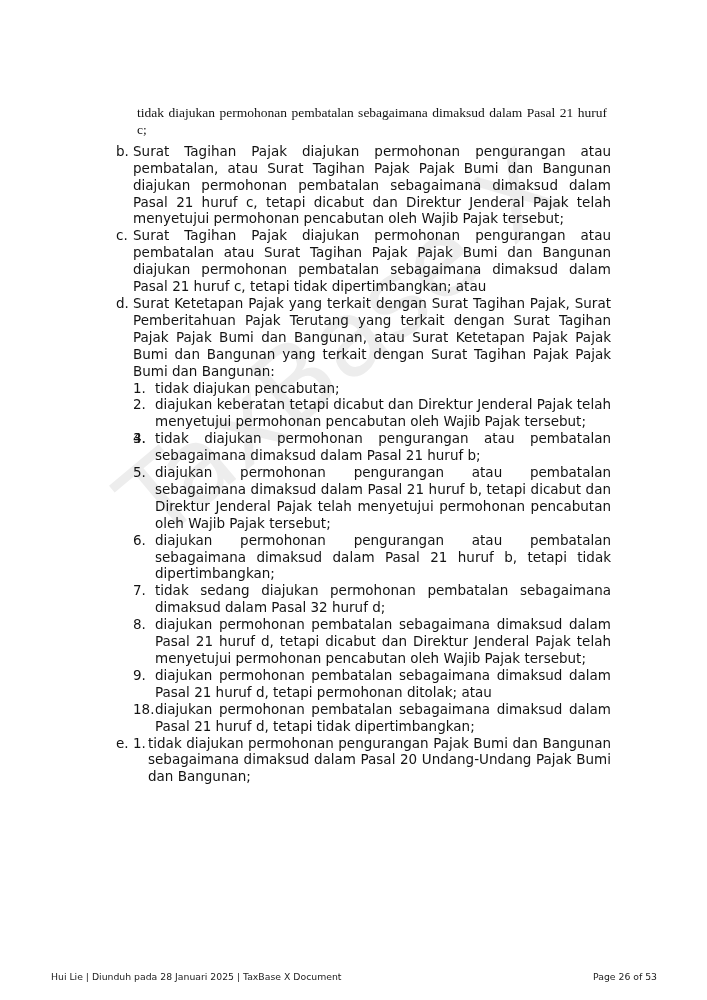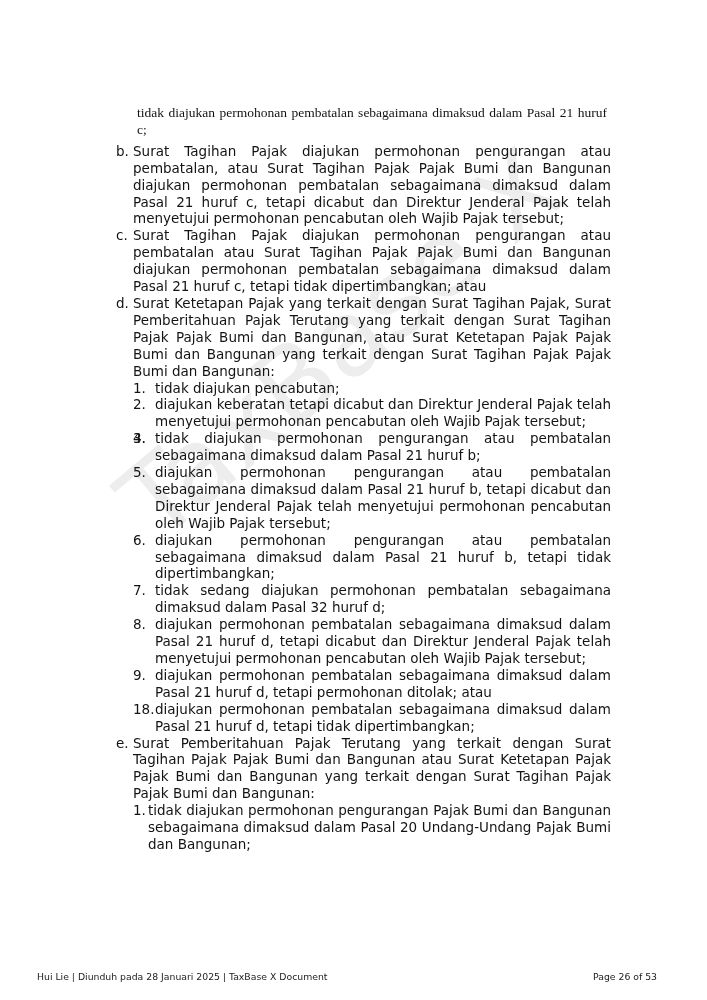--- a/index.html
+++ b/index.html
@@ -59,21 +59,21 @@
   }
   .sub-d .si { padding-left: 22px; }
   .sub-e .si { padding-left: 15px; }
   .si > .marker {
     position: absolute;
     left: 0; top: 0;
   }
 
   .footer {
     position: absolute;
-    left: 37px; right: 50px; top: 971px;
+    left: 51px; right: 50px; top: 971px;
     display: flex;
     justify-content: space-between;
     font-size: 9.3px;
     line-height: 12px;
     color: #1c1c1c;
     z-index: 1;
   }
 </style>
 </head>
 <body>
@@ -137,21 +137,20 @@
         </div>
         <div class="si">
           <span class="marker">18.</span>
           <span class="txt">diajukan permohonan pembatalan sebagaimana dimaksud dalam Pasal 21 huruf d, tetapi tidak dipertimbangkan;</span>
         </div>
       </div>
     </div>
 
     <div class="li">
       <span class="marker">e.</span>
-      <span class="txt">Surat Pemberitahuan Pajak Terutang yang terkait dengan Surat Tagihan Pajak Pajak Bumi dan Bangunan atau Surat Ketetapan Pajak Pajak Bumi dan Bangunan yang terkait dengan Surat Tagihan Pajak Pajak Bumi dan Bangunan:</span>
       <div class="sub sub-e">
         <div class="si">
           <span class="marker">1.</span>
           <span class="txt">tidak diajukan permohonan pengurangan Pajak Bumi dan Bangunan sebagaimana dimaksud dalam Pasal 20 Undang-Undang Pajak Bumi dan Bangunan;</span>
         </div>
       </div>
     </div>
 
   </main>
 

